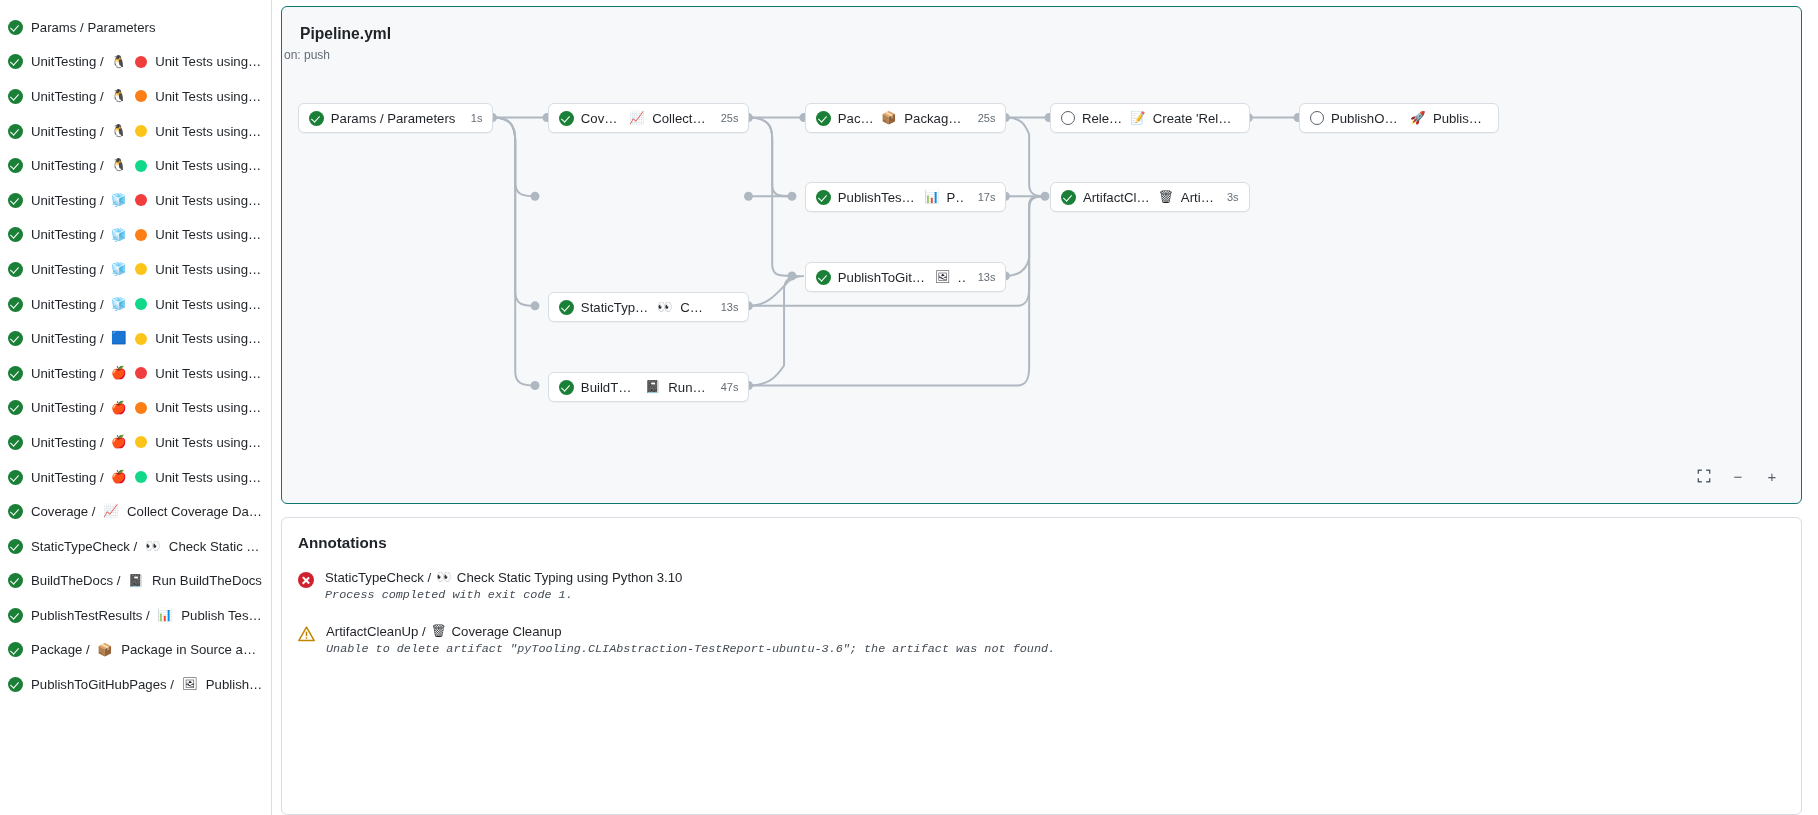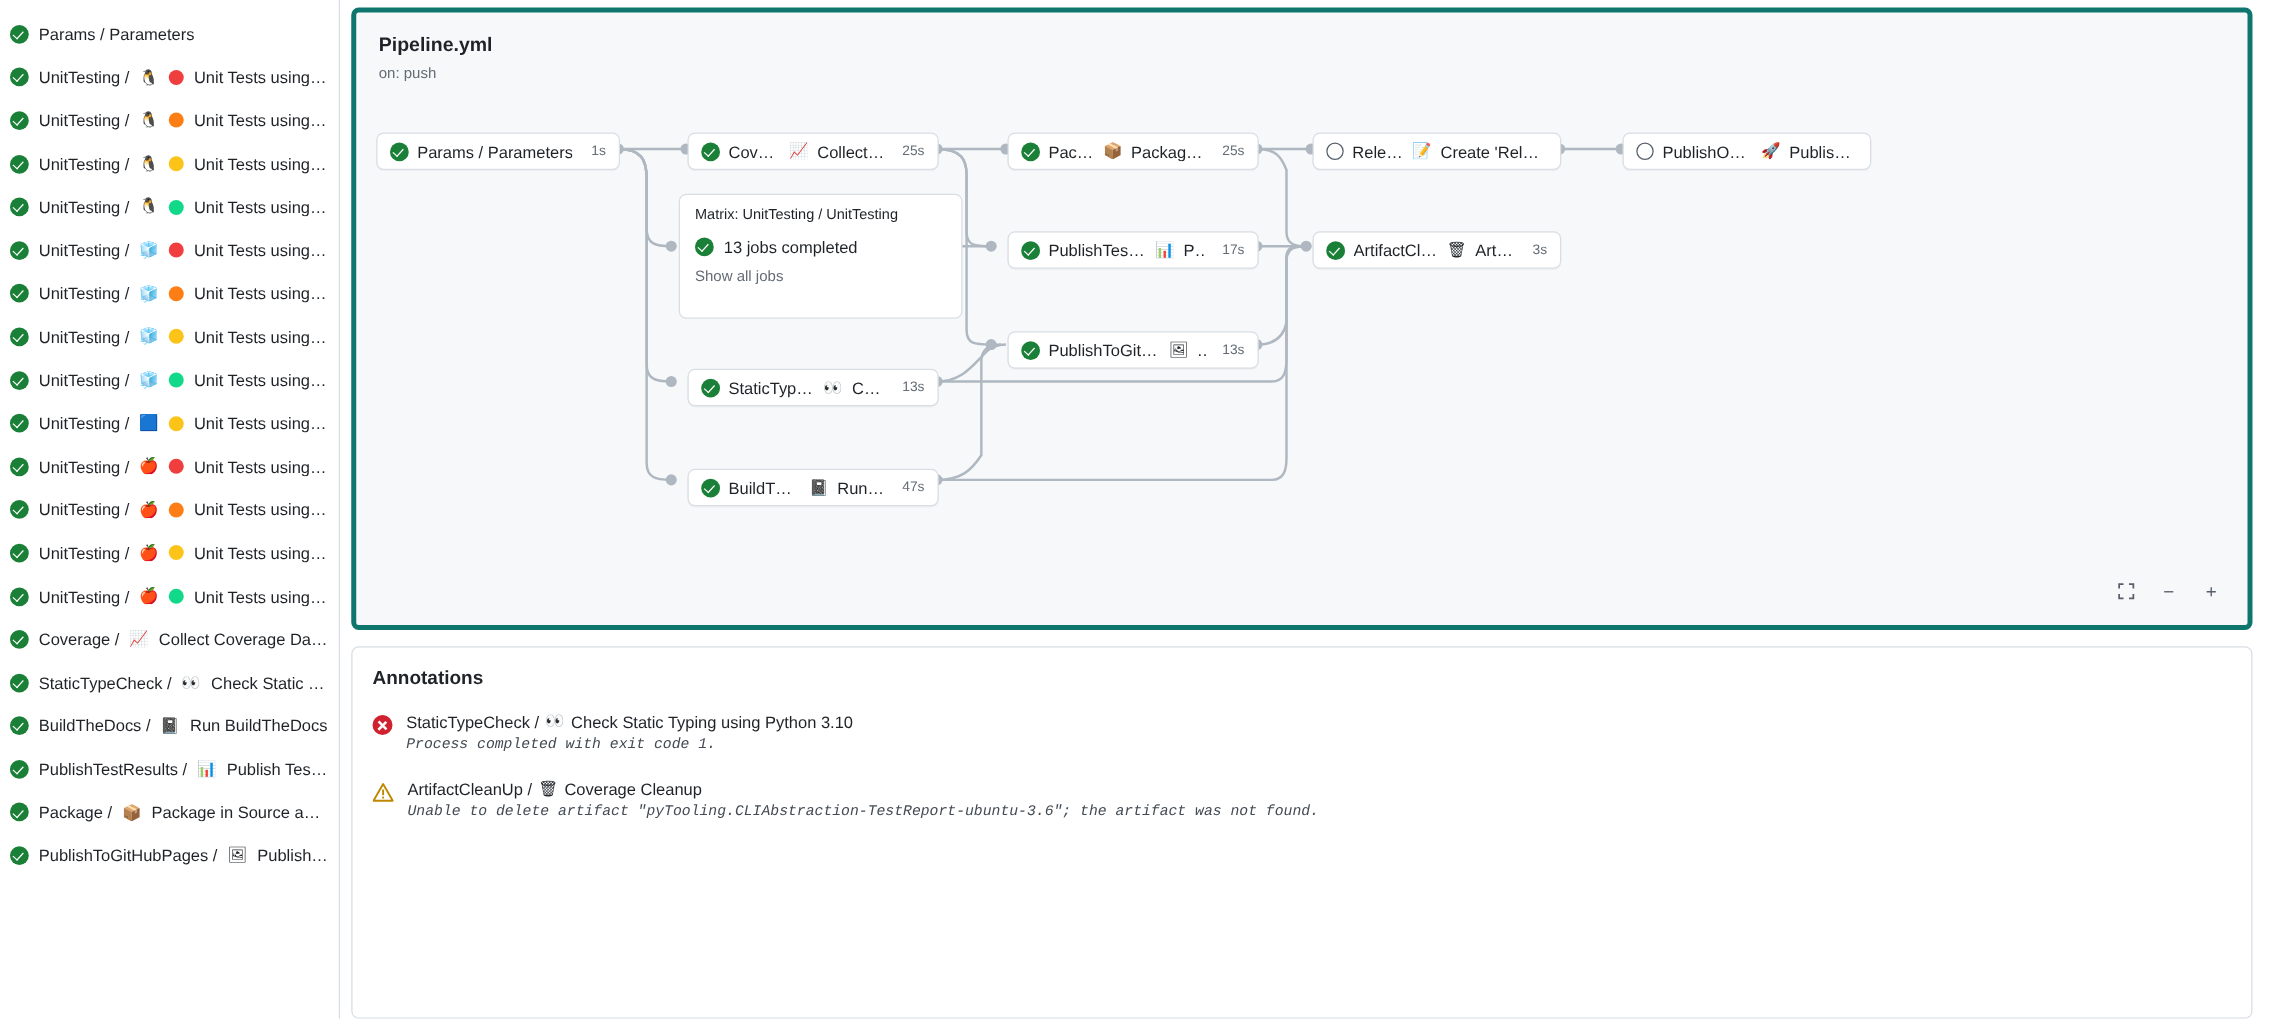--- a/index.html
+++ b/index.html
@@ -72,34 +72,34 @@
     padding: 0 8px 0 0;
     display: flex;
     flex-direction: column;
   }
 
   .graph-card {
     position: relative;
     margin: 6px 8px 0 9px;
     height: 498px;
     background: #f6f8fa;
-    border: 4px solid #0f766e;
+    border: 1px solid #0f766e;
     border-radius: 6px;
     overflow: hidden;
   }
   .graph-title {
     position: absolute;
     left: 18px; top: 18px;
     font-size: 15.6px;
     font-weight: 600;
     color: #1f2328;
   }
   .graph-sub {
     position: absolute;
-    left: 18px; top: 41px;
+    left: 2px; top: 41px;
     font-size: 12px;
     color: #636c76;
   }
 
   svg.edges { position: absolute; left: 0; top: 0; width: 100%; height: 100%; }
 
   .node {
     position: absolute;
     background: #ffffff;
     border: 1px solid #d8dee4;
@@ -471,30 +471,20 @@
             <span class="dur">3s</span>
           </div>
           <div class="node" style="left: 66.9486%; top: 96px; width: 13.1425%;">
             <span class="circ"></span>
             <span class="ntext">PublishOnPyPI /</span>
             <span class="emoji">🚀</span>
             <span class="ntext">Publish to ...</span>
           </div>
         </div>
 
-      <div class="matrix-box" style="left:258px; top:145px; width:227px; height:100px;">
-        <div class="matrix-label">Matrix: UnitTesting / UnitTesting</div>
-        <div class="matrix-inner">
-          <div class="matrix-job">
-            <span class="ck"></span>
-            <span>13 jobs completed</span>
-          </div>
-          <div class="matrix-showall">Show all jobs</div>
-        </div>
-      </div>
 
       <div class="zoom-ctrls">
         <div class="zbtn">
           <svg width="14" height="14" viewBox="0 0 16 16" fill="none" stroke="#57606a" stroke-width="1.6">
             <path d="M1.5 5.5V1.5H5.5"></path>
               <path d="M10.5 1.5H14.5V5.5"></path>
             <path d="M14.5 10.5V14.5H10.5"></path>
               <path d="M5.5 14.5H1.5V10.5"></path>
           </svg>
         </div>

